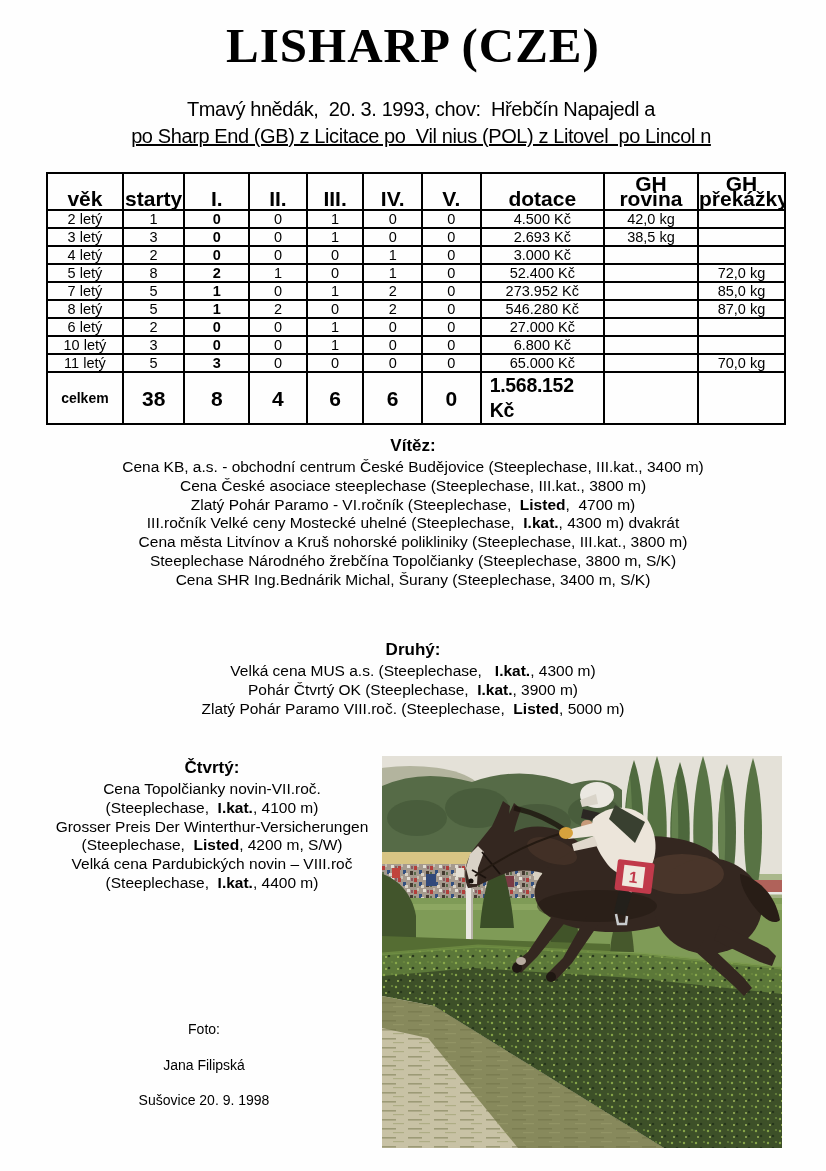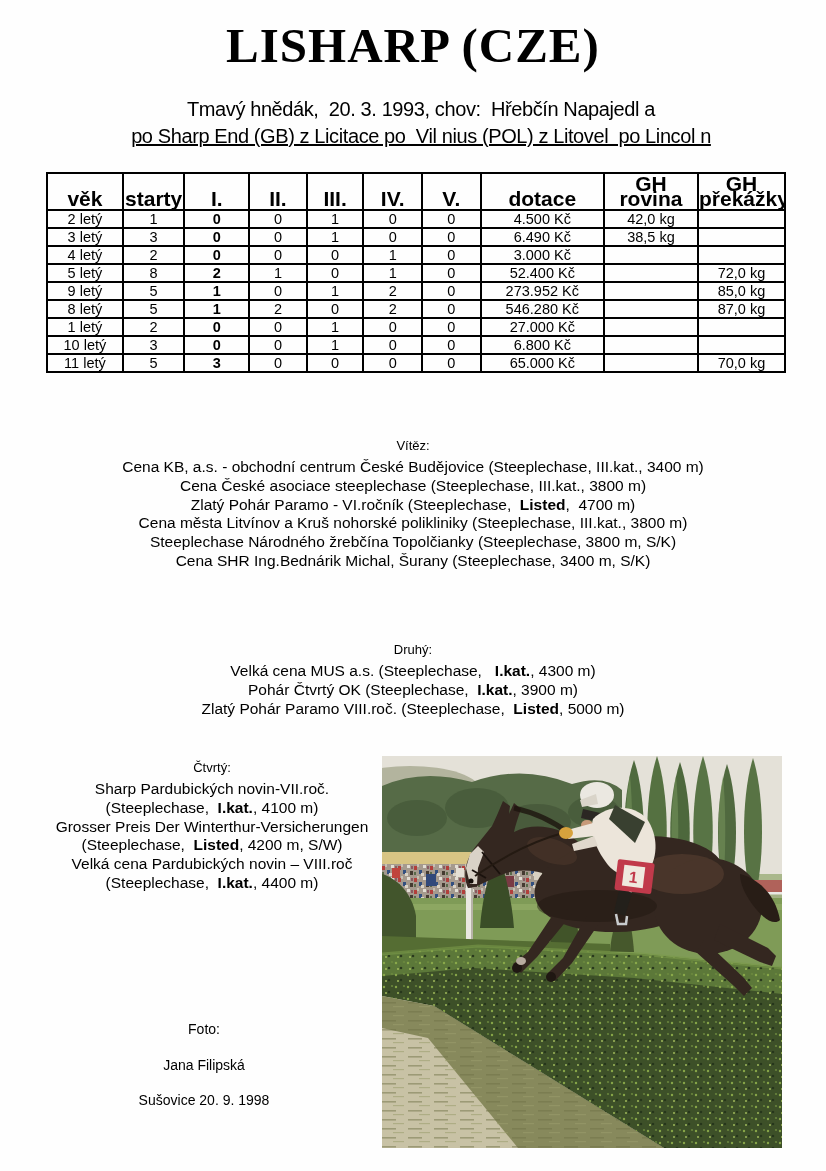--- a/index.html
+++ b/index.html
@@ -19,21 +19,21 @@
                    vertical-align:bottom;text-align:center;padding:2px 0 3px 0;}
   table.results td{font-size:14.5px;text-align:center;padding:0;height:16px;line-height:16px;}
   td.c-dot{text-align:right;padding-right:7px;}
   td.c-bold{font-weight:bold;}
   tr.total td{height:25px;line-height:25px;font-weight:bold;}
   tr.total td.lbl{font-size:14px;}
   tr.total td.big{font-size:21px;}
   tr.total td.c-dot{text-align:left;padding-left:8px;font-size:19.5px;letter-spacing:-0.3px;}
 
   .section{position:absolute;left:8px;width:810px;text-align:center;}
-  .section .heading{font-size:13px;font-weight:normal;line-height:20px;margin-bottom:2px;}
+  .section .heading{font-size:17px;font-weight:bold;line-height:20px;margin-bottom:2px;}
   .section .line{font-size:15.5px;line-height:18.8px;white-space:pre-wrap;}
   #sec-vitez{top:436px;} #sec-druhy{top:600px;margin-top:40px;} #sec-treti{top:688px;}
   #sec-ctvrty{left:30px;width:364px;top:758px;}
   .foto-line{position:absolute;left:22px;width:364px;text-align:center;
              font-size:14px;line-height:18px;white-space:pre-wrap;}
   #foto1{top:1020px;} #foto2{top:1056px;} #foto3{top:1091px;}
   .photo{position:absolute;left:382px;top:756px;width:400px;height:392px;}
 </style>
 </head>
 <body>
@@ -85,21 +85,21 @@
           <td class="c-gh"></td>
         </tr>
         <tr>
           <td>3 letý</td>
           <td class="c-num">3</td>
           <td class="c-bold">0</td>
           <td class="c-num">0</td>
           <td class="c-num">1</td>
           <td class="c-num">0</td>
           <td class="c-num">0</td>
-          <td class="c-dot">6.490 Kč</td>
+          <td class="c-dot">2.693 Kč</td>
           <td class="c-gh">38,5 kg</td>
           <td class="c-gh"></td>
         </tr>
         <tr>
           <td>4 letý</td>
           <td class="c-num">2</td>
           <td class="c-bold">0</td>
           <td class="c-num">0</td>
           <td class="c-num">0</td>
           <td class="c-num">1</td>
@@ -114,21 +114,21 @@
           <td class="c-bold">2</td>
           <td class="c-num">1</td>
           <td class="c-num">0</td>
           <td class="c-num">1</td>
           <td class="c-num">0</td>
           <td class="c-dot">52.400 Kč</td>
           <td class="c-gh"></td>
           <td class="c-gh">72,0 kg</td>
         </tr>
         <tr>
-          <td>9 letý</td>
+          <td>7 letý</td>
           <td class="c-num">5</td>
           <td class="c-bold">1</td>
           <td class="c-num">0</td>
           <td class="c-num">1</td>
           <td class="c-num">2</td>
           <td class="c-num">0</td>
           <td class="c-dot">273.952 Kč</td>
           <td class="c-gh"></td>
           <td class="c-gh">85,0 kg</td>
         </tr>
@@ -138,21 +138,21 @@
           <td class="c-bold">1</td>
           <td class="c-num">2</td>
           <td class="c-num">0</td>
           <td class="c-num">2</td>
           <td class="c-num">0</td>
           <td class="c-dot">546.280 Kč</td>
           <td class="c-gh"></td>
           <td class="c-gh">87,0 kg</td>
         </tr>
         <tr>
-          <td>1 letý</td>
+          <td>6 letý</td>
           <td class="c-num">2</td>
           <td class="c-bold">0</td>
           <td class="c-num">0</td>
           <td class="c-num">1</td>
           <td class="c-num">0</td>
           <td class="c-num">0</td>
           <td class="c-dot">27.000 Kč</td>
           <td class="c-gh"></td>
           <td class="c-gh"></td>
         </tr>
@@ -172,42 +172,55 @@
           <td>11 letý</td>
           <td class="c-num">5</td>
           <td class="c-bold">3</td>
           <td class="c-num">0</td>
           <td class="c-num">0</td>
           <td class="c-num">0</td>
           <td class="c-num">0</td>
           <td class="c-dot">65.000 Kč</td>
           <td class="c-gh"></td>
           <td class="c-gh">70,0 kg</td>
+        </tr>
+        <tr class="total">
+          <td class="lbl">celkem</td>
+          <td class="big">38</td>
+          <td class="big">8</td>
+          <td class="big">4</td>
+          <td class="big">6</td>
+          <td class="big">6</td>
+          <td class="big">0</td>
+          <td class="c-dot">1.568.152 Kč</td>
+          <td class="c-gh"></td>
+          <td class="c-gh"></td>
         </tr>
       </tbody>
   </table>
 
   <div class="section" id="sec-vitez">
       <div class="heading">Vítěz:</div>
       <div class="line"><span>Cena KB, a.s. - obchodní centrum České Budějovice (Steeplechase, III.kat., 3400 m)</span></div>
       <div class="line"><span>Cena České asociace steeplechase (Steeplechase, III.kat., 3800 m)</span></div>
       <div class="line"><span>Zlatý Pohár Paramo - VI.ročník (Steeplechase,  </span><span style="font-weight: bold;">Listed</span><span>,  4700 m)</span></div>
+      <div class="line"><span>III.ročník Velké ceny Mostecké uhelné (Steeplechase,  </span><span style="font-weight: bold;">I.kat.</span><span>, 4300 m) dvakrát</span></div>
       <div class="line"><span>Cena města Litvínov a Kruš nohorské polikliniky (Steeplechase, III.kat., 3800 m)</span></div>
       <div class="line"><span>Steeplechase Národného žrebčína Topolčianky (Steeplechase, 3800 m, S/K)</span></div>
       <div class="line"><span>Cena SHR Ing.Bednárik Michal, Šurany (Steeplechase, 3400 m, S/K)</span></div>
     </div>
   <div class="section" id="sec-druhy">
       <div class="heading">Druhý:</div>
       <div class="line"><span>Velká cena MUS a.s. (Steeplechase,   </span><span style="font-weight: bold;">I.kat.</span><span>, 4300 m)</span></div>
       <div class="line"><span>Pohár Čtvrtý OK (Steeplechase,  </span><span style="font-weight: bold;">I.kat.</span><span>, 3900 m)</span></div>
       <div class="line"><span>Zlatý Pohár Paramo VIII.roč. (Steeplechase,  </span><span style="font-weight: bold;">Listed</span><span>, 5000 m)</span></div>
     </div>
   <div class="section" id="sec-ctvrty">
       <div class="heading">Čtvrtý:</div>
-      <div class="line"><span>Sharp Pardubických novin-VII.roč.</span></div>
+      <div class="line"><span>Cena Topolčianky novin-VII.roč.</span></div>
       <div class="line"><span>(Steeplechase,  </span><span style="font-weight: bold;">I.kat.</span><span>, 4100 m)</span></div>
       <div class="line"><span>Grosser Preis Der Winterthur-Versicherungen</span></div>
       <div class="line"><span>(Steeplechase,  </span><span style="font-weight: bold;">Listed</span><span>, 4200 m, S/W)</span></div>
       <div class="line"><span>Velká cena Pardubických novin – VIII.roč</span></div>
       <div class="line"><span>(Steeplechase,  </span><span style="font-weight: bold;">I.kat.</span><span>, 4400 m)</span></div>
     </div>
 
   <div class="foto-line" id="foto1">Foto:</div>
   <div class="foto-line" id="foto2">Jana Filipská</div>
   <div class="foto-line" id="foto3">Sušovice 20. 9. 1998</div>

